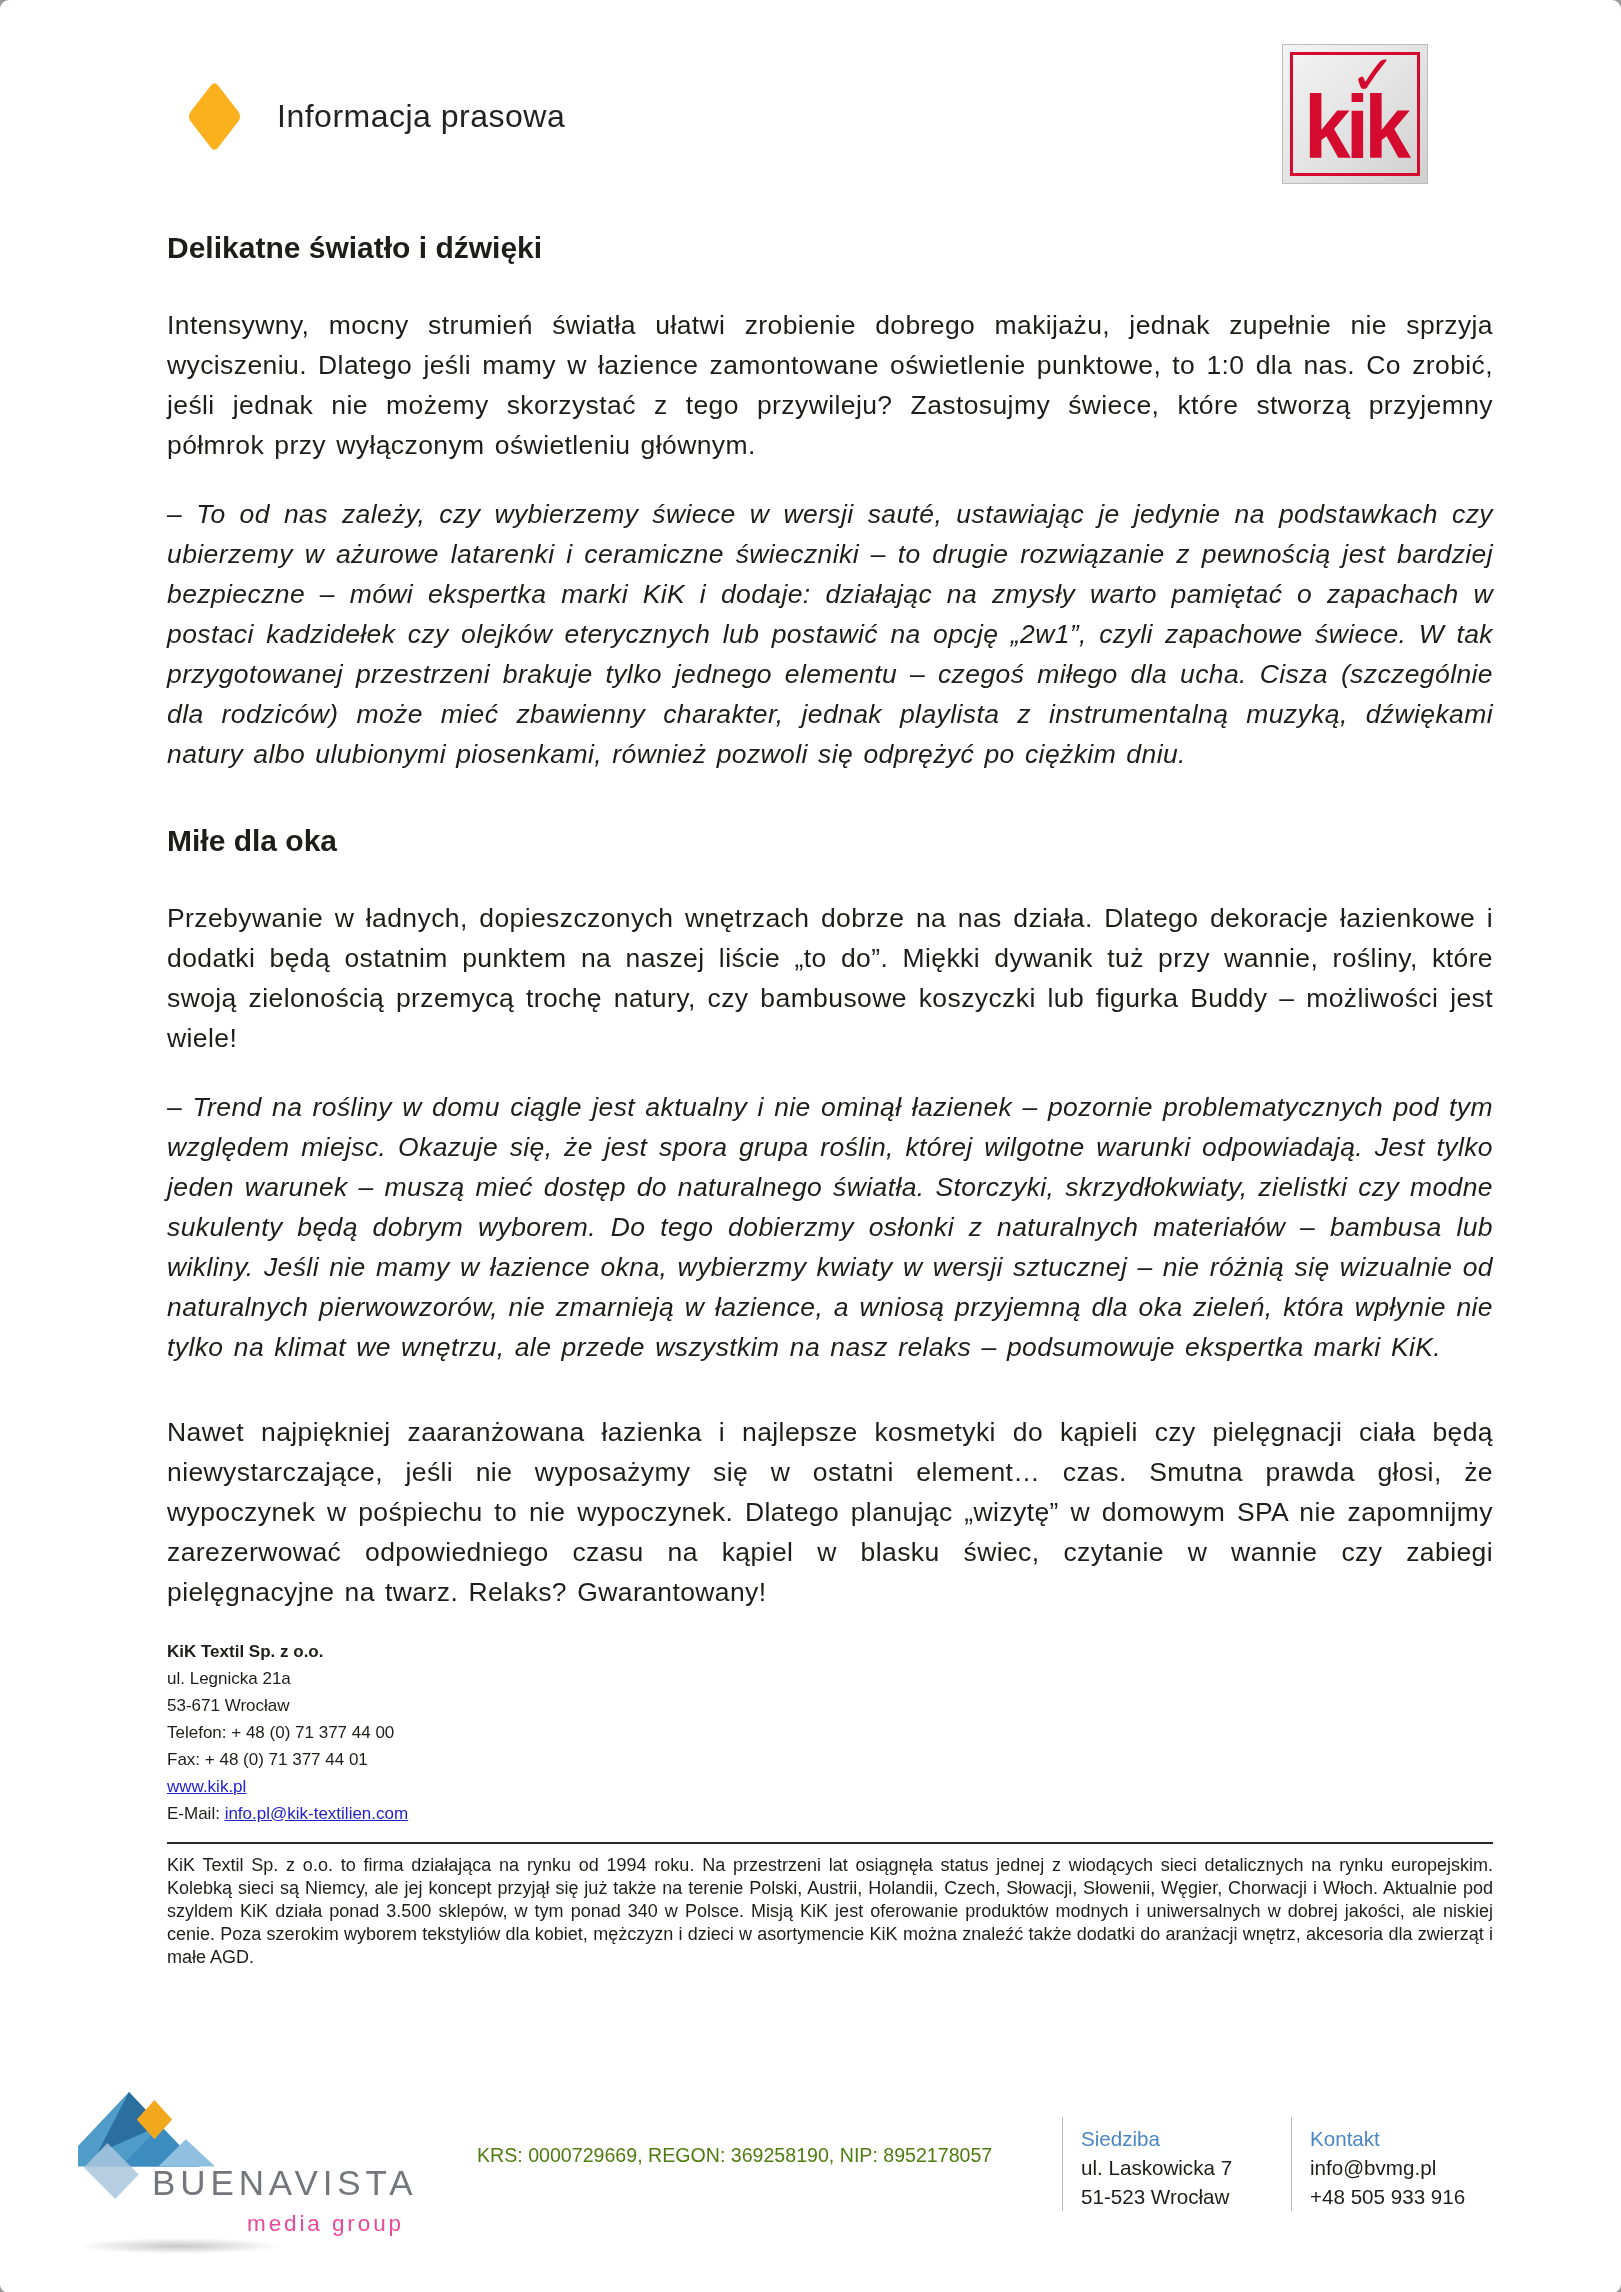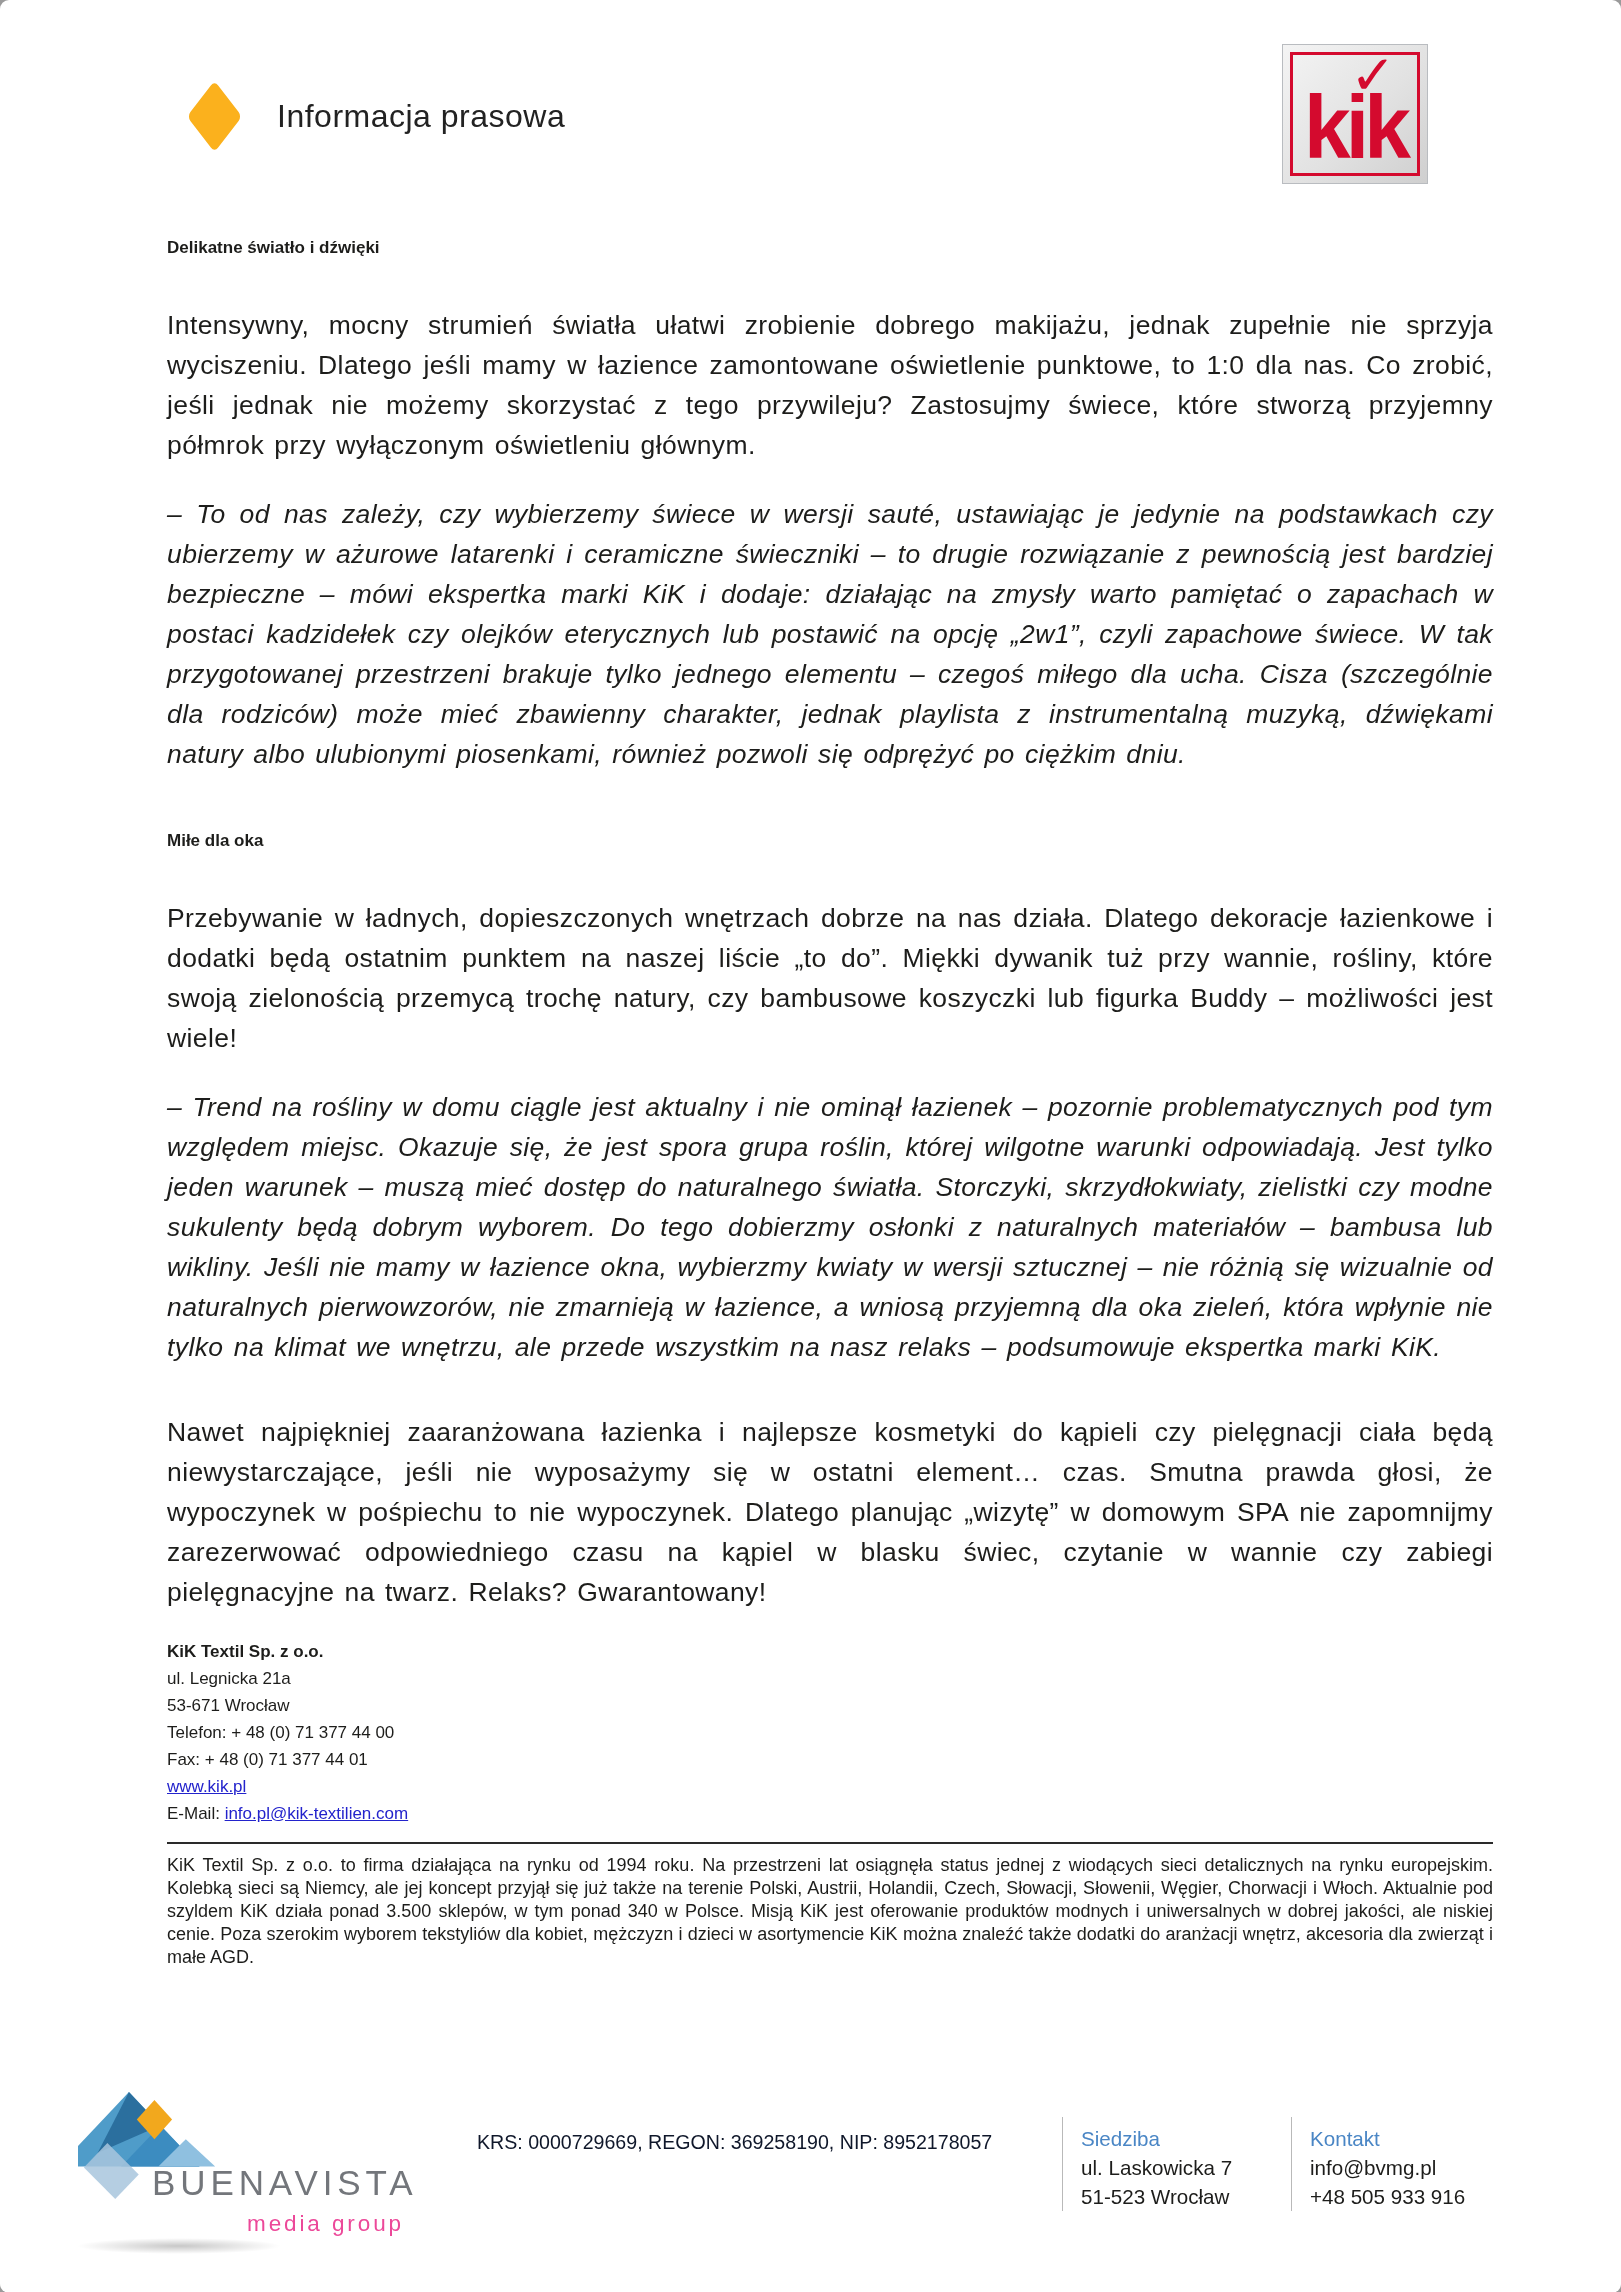--- a/index.html
+++ b/index.html
@@ -46,21 +46,21 @@
     position:absolute;left:57px;top:-11.8px;
     font-family:"DejaVu Sans",sans-serif;
     font-size:55px;font-weight:700;
     color:var(--kik-red,#d40a2e);
   }
   
   .content{
     position:absolute;top:0;left:167px;width:1326px;
   }
   .content h2{
-    font-size:17px;line-height:32px;font-weight:700;margin:0;
+    font-size:30px;line-height:32px;font-weight:700;margin:0;
   }
   .h-first{padding-top:232px;}
   .content h2{margin-bottom:41px;}
   .content p.body{
     font-size:26.5px;line-height:40px;margin:0;
     text-align:justify;text-align-last:left;
     word-spacing:2.5px;letter-spacing:0.4px;
   }
   .mb-s{margin-bottom:29px !important;}
   .mb-m{margin-bottom:45px !important;}
@@ -87,21 +87,21 @@
     position:absolute;left:152px;top:80px;
     font-size:35px;letter-spacing:4.9px;color:var(--logo-gray,#73767b);
   }
   .bv-sub{
     position:absolute;left:247px;top:128px;
     font-size:22.5px;letter-spacing:2.9px;color:#ec4899;
   }
   .f-col{position:absolute;top:41px;font-size:20.6px;line-height:29px;}
   .f-center{left:477px;width:564px;}
   .f-blue{color:var(--footer-blue,#4a86c5);}
-  .f-registry{color:#0f172a;font-size:19.6px;margin-top:4px;}
+  .f-registry{color:#4d7c0f;font-size:19.6px;margin-top:17px;}
   .f-divider{position:absolute;top:34px;width:1px;height:94px;background:#b9b9b9;}
   .fd-1{left:1062px;}
   .fd-2{left:1291px;}
   .f-siedziba{left:1081px;}
   .f-kontakt{left:1310px;}
 </style>
 </head>
 <body>
 
 <div class="page">

